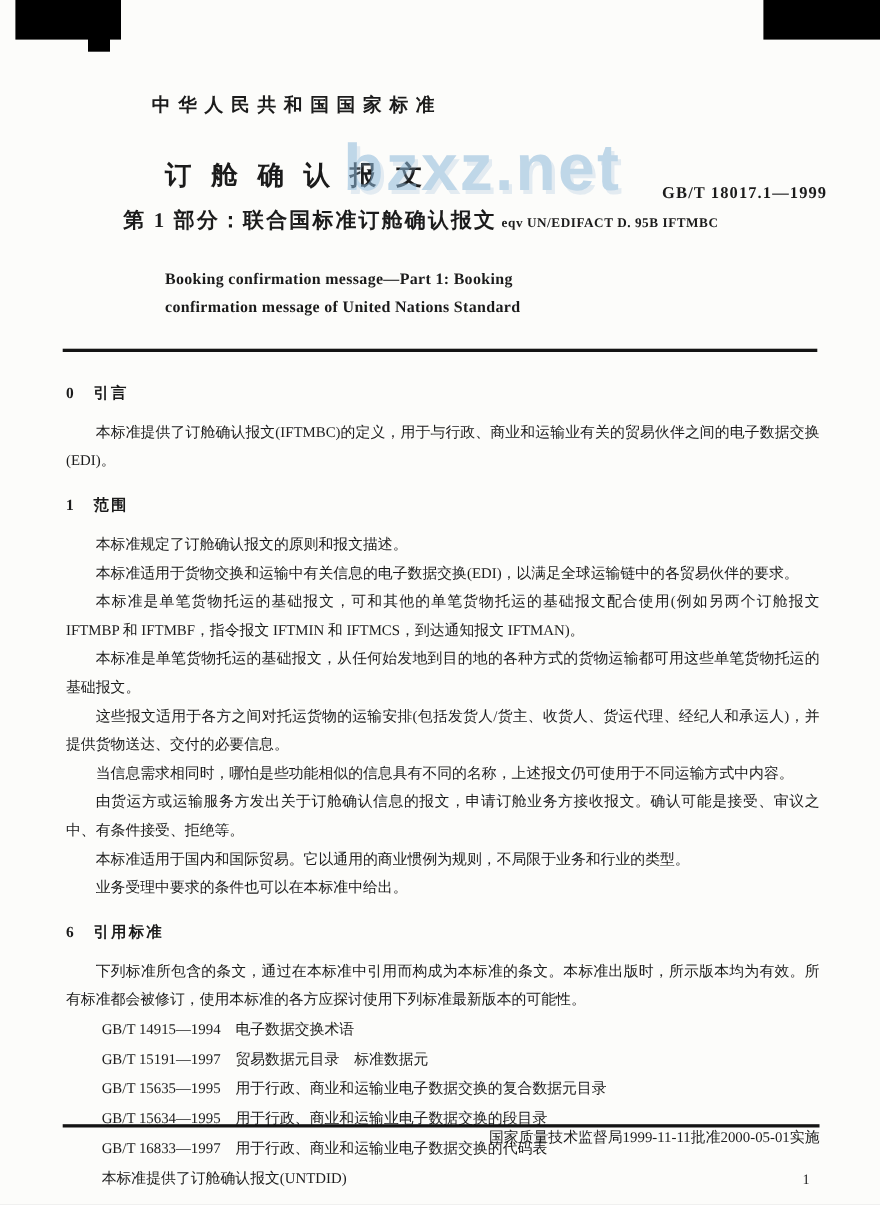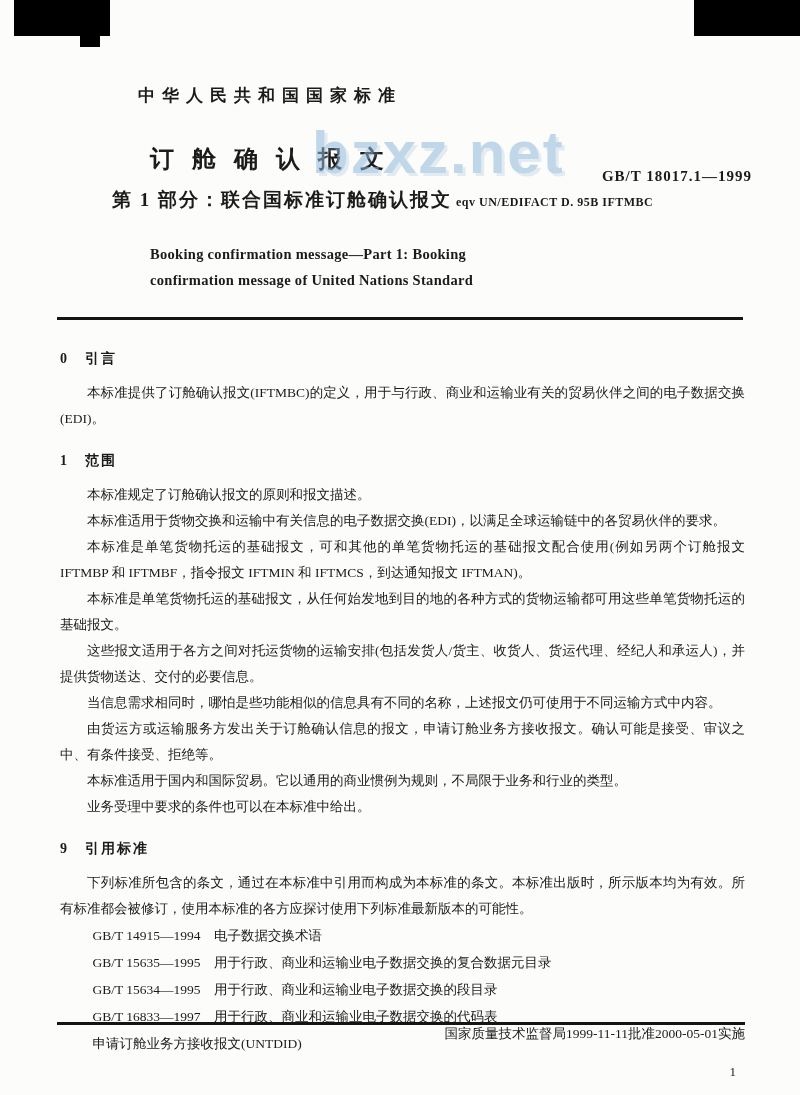--- a/index.html
+++ b/index.html
@@ -120,28 +120,29 @@
       <p>本标准是单笔货物托运的基础报文，可和其他的单笔货物托运的基础报文配合使用(例如另两个订舱报文 IFTMBP 和 IFTMBF，指令报文 IFTMIN 和 IFTMCS，到达通知报文 IFTMAN)。</p>
       <p>本标准是单笔货物托运的基础报文，从任何始发地到目的地的各种方式的货物运输都可用这些单笔货物托运的基础报文。</p>
       <p>这些报文适用于各方之间对托运货物的运输安排(包括发货人/货主、收货人、货运代理、经纪人和承运人)，并提供货物送达、交付的必要信息。</p>
       <p>当信息需求相同时，哪怕是些功能相似的信息具有不同的名称，上述报文仍可使用于不同运输方式中内容。</p>
       <p>由货运方或运输服务方发出关于订舱确认信息的报文，申请订舱业务方接收报文。确认可能是接受、审议之中、有条件接受、拒绝等。</p>
       <p>本标准适用于国内和国际贸易。它以通用的商业惯例为规则，不局限于业务和行业的类型。</p>
       <p>业务受理中要求的条件也可以在本标准中给出。</p>
     </div>
 
     <div class="section">
-      <h3>9　引用标准</h3>
+      <h3>6　引用标准</h3>
       <p>下列标准所包含的条文，通过在本标准中引用而构成为本标准的条文。本标准出版时，所示版本均为有效。所有标准都会被修订，使用本标准的各方应探讨使用下列标准最新版本的可能性。</p>
       <div class="refs">
         <p>GB/T 14915—1994　电子数据交换术语</p>
+        <p>GB/T 15191—1997　贸易数据元目录　标准数据元</p>
         <p>GB/T 15635—1995　用于行政、商业和运输业电子数据交换的复合数据元目录</p>
         <p>GB/T 15634—1995　用于行政、商业和运输业电子数据交换的段目录</p>
         <p>GB/T 16833—1997　用于行政、商业和运输业电子数据交换的代码表</p>
-        <p>申请订舱业务方接收报文(UNTDID)</p>
+        <p>本标准提供了订舱确认报文(UNTDID)</p>
       </div>
     </div>
 
   </div>
 
   <div class="footer">
     <span>国家质量技术监督局1999-11-11批准</span>
     <span>2000-05-01实施</span>
   </div>
 

